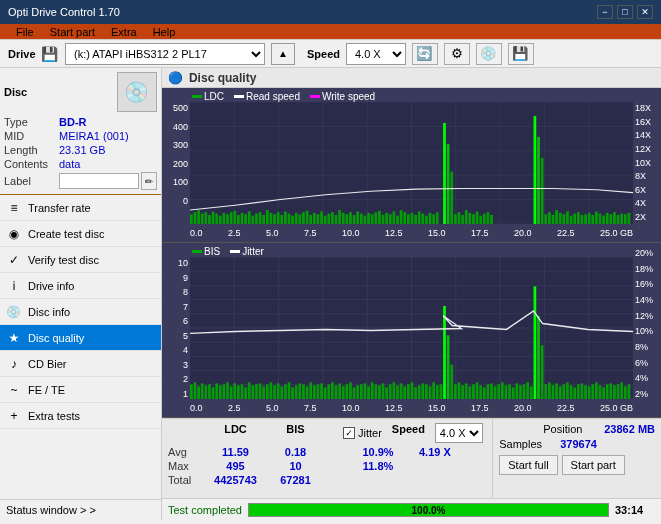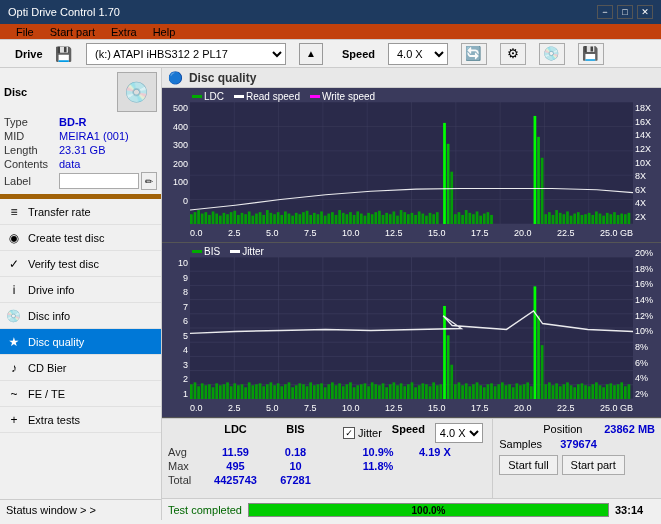--- a/index.html
+++ b/index.html
@@ -38,23 +38,23 @@
       gap: 8px;
     }
     .menu-item { font-size: 11px; cursor: pointer; padding: 1px 4px; }
 
     
     .drive-bar {
       background: #f0f0f0;
       border-bottom: 1px solid #ccc;
       display: flex;
       align-items: center;
-      padding: 2px 15px;
+      padding: 2px 8px;
       height: 28px;
-      gap: 13px;
+      gap: 6px;
     }
     .drive-label { font-weight: bold; font-size: 11px; }
     .drive-select {
       border: 1px solid #999;
       background: white;
       font-size: 11px;
       height: 22px;
       padding: 0 4px;
       min-width: 200px;
     }
@@ -95,21 +95,21 @@
     .left-panel {
       width: 162px;
       background: #f0f0f0;
       border-right: 1px solid #ccc;
       display: flex;
       flex-direction: column;
     }
 
     
     .disc-section {
-      border-bottom: 5px solid #a16207;
+      border-bottom: 1px solid #a16207;
       padding: 4px;
     }
     .disc-header {
       display: flex;
       align-items: center;
       justify-content: space-between;
       margin-bottom: 4px;
     }
     .disc-title { font-weight: bold; font-size: 11px; }
     .disc-img-placeholder {

